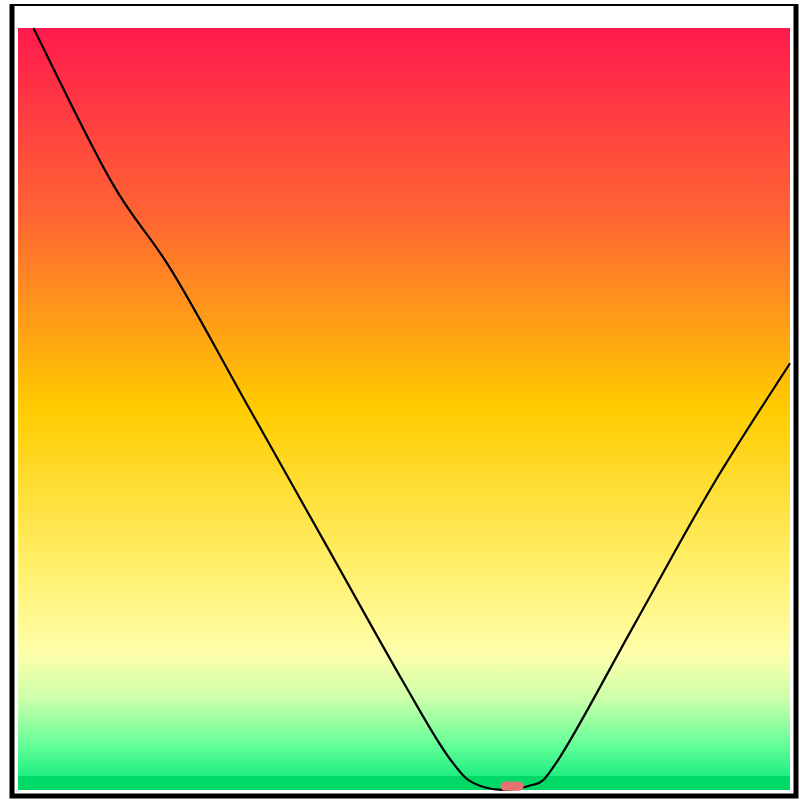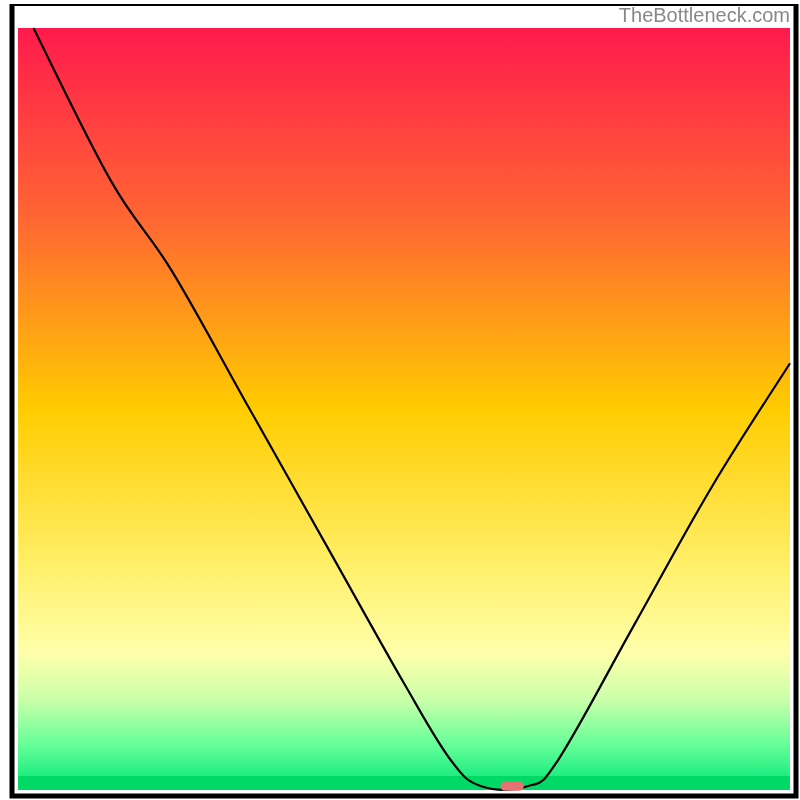--- a/index.html
+++ b/index.html
@@ -23,21 +23,20 @@
     z-index: 10;
   }
   svg {
     display: block;
   }
 </style>
 </head>
 <body>
 
 <div class="chart-container">
-  <div class="watermark">TheBottleneck.com</div>
   <svg id="chart-svg" width="800" height="800" viewBox="0 0 800 800">
     <defs>
       <linearGradient id="bg-grad" x1="0" y1="0" x2="0" y2="1">
           <stop offset="0%" stop-color="#ff1a4d"></stop>
           <stop offset="25%" stop-color="#ff6633"></stop>
           <stop offset="50%" stop-color="#ffcc00"></stop>
           <stop offset="70%" stop-color="#ffee66"></stop>
           <stop offset="82%" stop-color="#ffffaa"></stop>
           <stop offset="88%" stop-color="#ccffaa"></stop>
           <stop offset="94%" stop-color="#66ff99"></stop>

